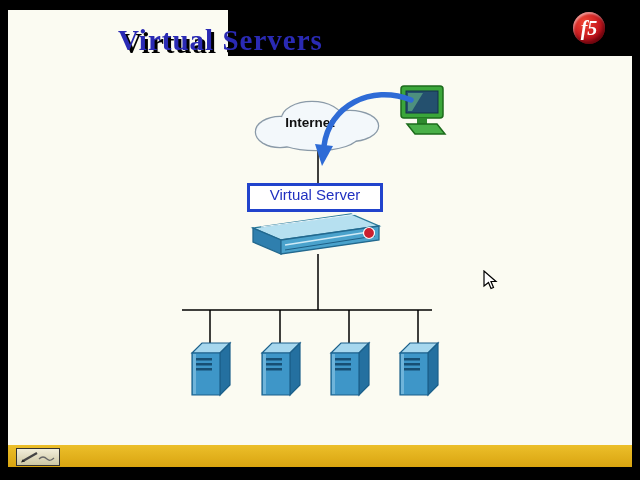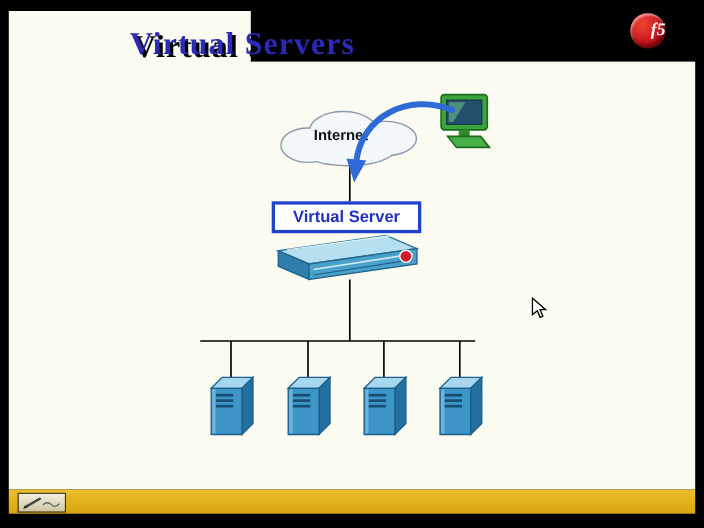--- a/index.html
+++ b/index.html
@@ -10,30 +10,30 @@
          background:#fbfbf2;overflow:hidden;}
   
   #top-band{position:absolute;left:228px;top:0;width:412px;height:56px;background:#000;z-index:4;}
   
   #title{position:absolute;left:118px;top:24px;width:400px;text-align:left;z-index:5;
          font-family:"Liberation Serif",serif;font-weight:bold;font-size:29px;
          color:#2a2ab4;text-shadow:3px 3px 0 #000;letter-spacing:1px;}
   
   #f5-logo{position:absolute;left:573px;top:12px;width:32px;height:32px;border-radius:50%;
            background:radial-gradient(circle at 35% 30%, #ee4433, #bb0a18 70%);
-           z-index:6;display:flex;align-items:center;justify-content:flex-end;
+           z-index:6;display:flex;align-items:center;justify-content:center;
            color:#fff;font-family:"Liberation Serif",serif;font-style:italic;
-           font-weight:bold;font-size:16px;box-shadow:inset -2px -3px 4px rgba(0,0,0,.45), inset 1px 2px 2px rgba(255,255,255,.5);}
+           font-weight:bold;font-size:20px;box-shadow:inset -2px -3px 4px rgba(0,0,0,.45), inset 1px 2px 2px rgba(255,255,255,.5);}
   
   .abs{position:absolute;}
   
   #vs-box{position:absolute;left:239px;top:173px;width:130px;height:23px;
           border:3px solid #2143cc;background:#fff;z-index:3;
-          display:flex;align-items:center;justify-content:center;
-          color:#2030c0;font-weight:bold;font-size:15px;}
+          display:flex;justify-content:center;
+          color:#2030c0;font-weight:normal;font-size:15px;}
   
   #cloud-label{position:absolute;left:252px;top:105px;width:100px;text-align:center;
                font-weight:bold;font-size:13.5px;color:#111;z-index:3;}
   
   #bottom-bar{position:absolute;left:8px;top:445px;width:624px;height:22px;
               background:linear-gradient(#ecbf2a,#d9a410);z-index:2;}
   #pencil-tool{position:absolute;left:8px;top:3px;width:42px;height:16px;
                border:1px solid #333;background:linear-gradient(#f2eeda,#cdc7a4);
                display:flex;align-items:center;justify-content:flex-start;cursor:pointer;}
   svg{display:block;}

